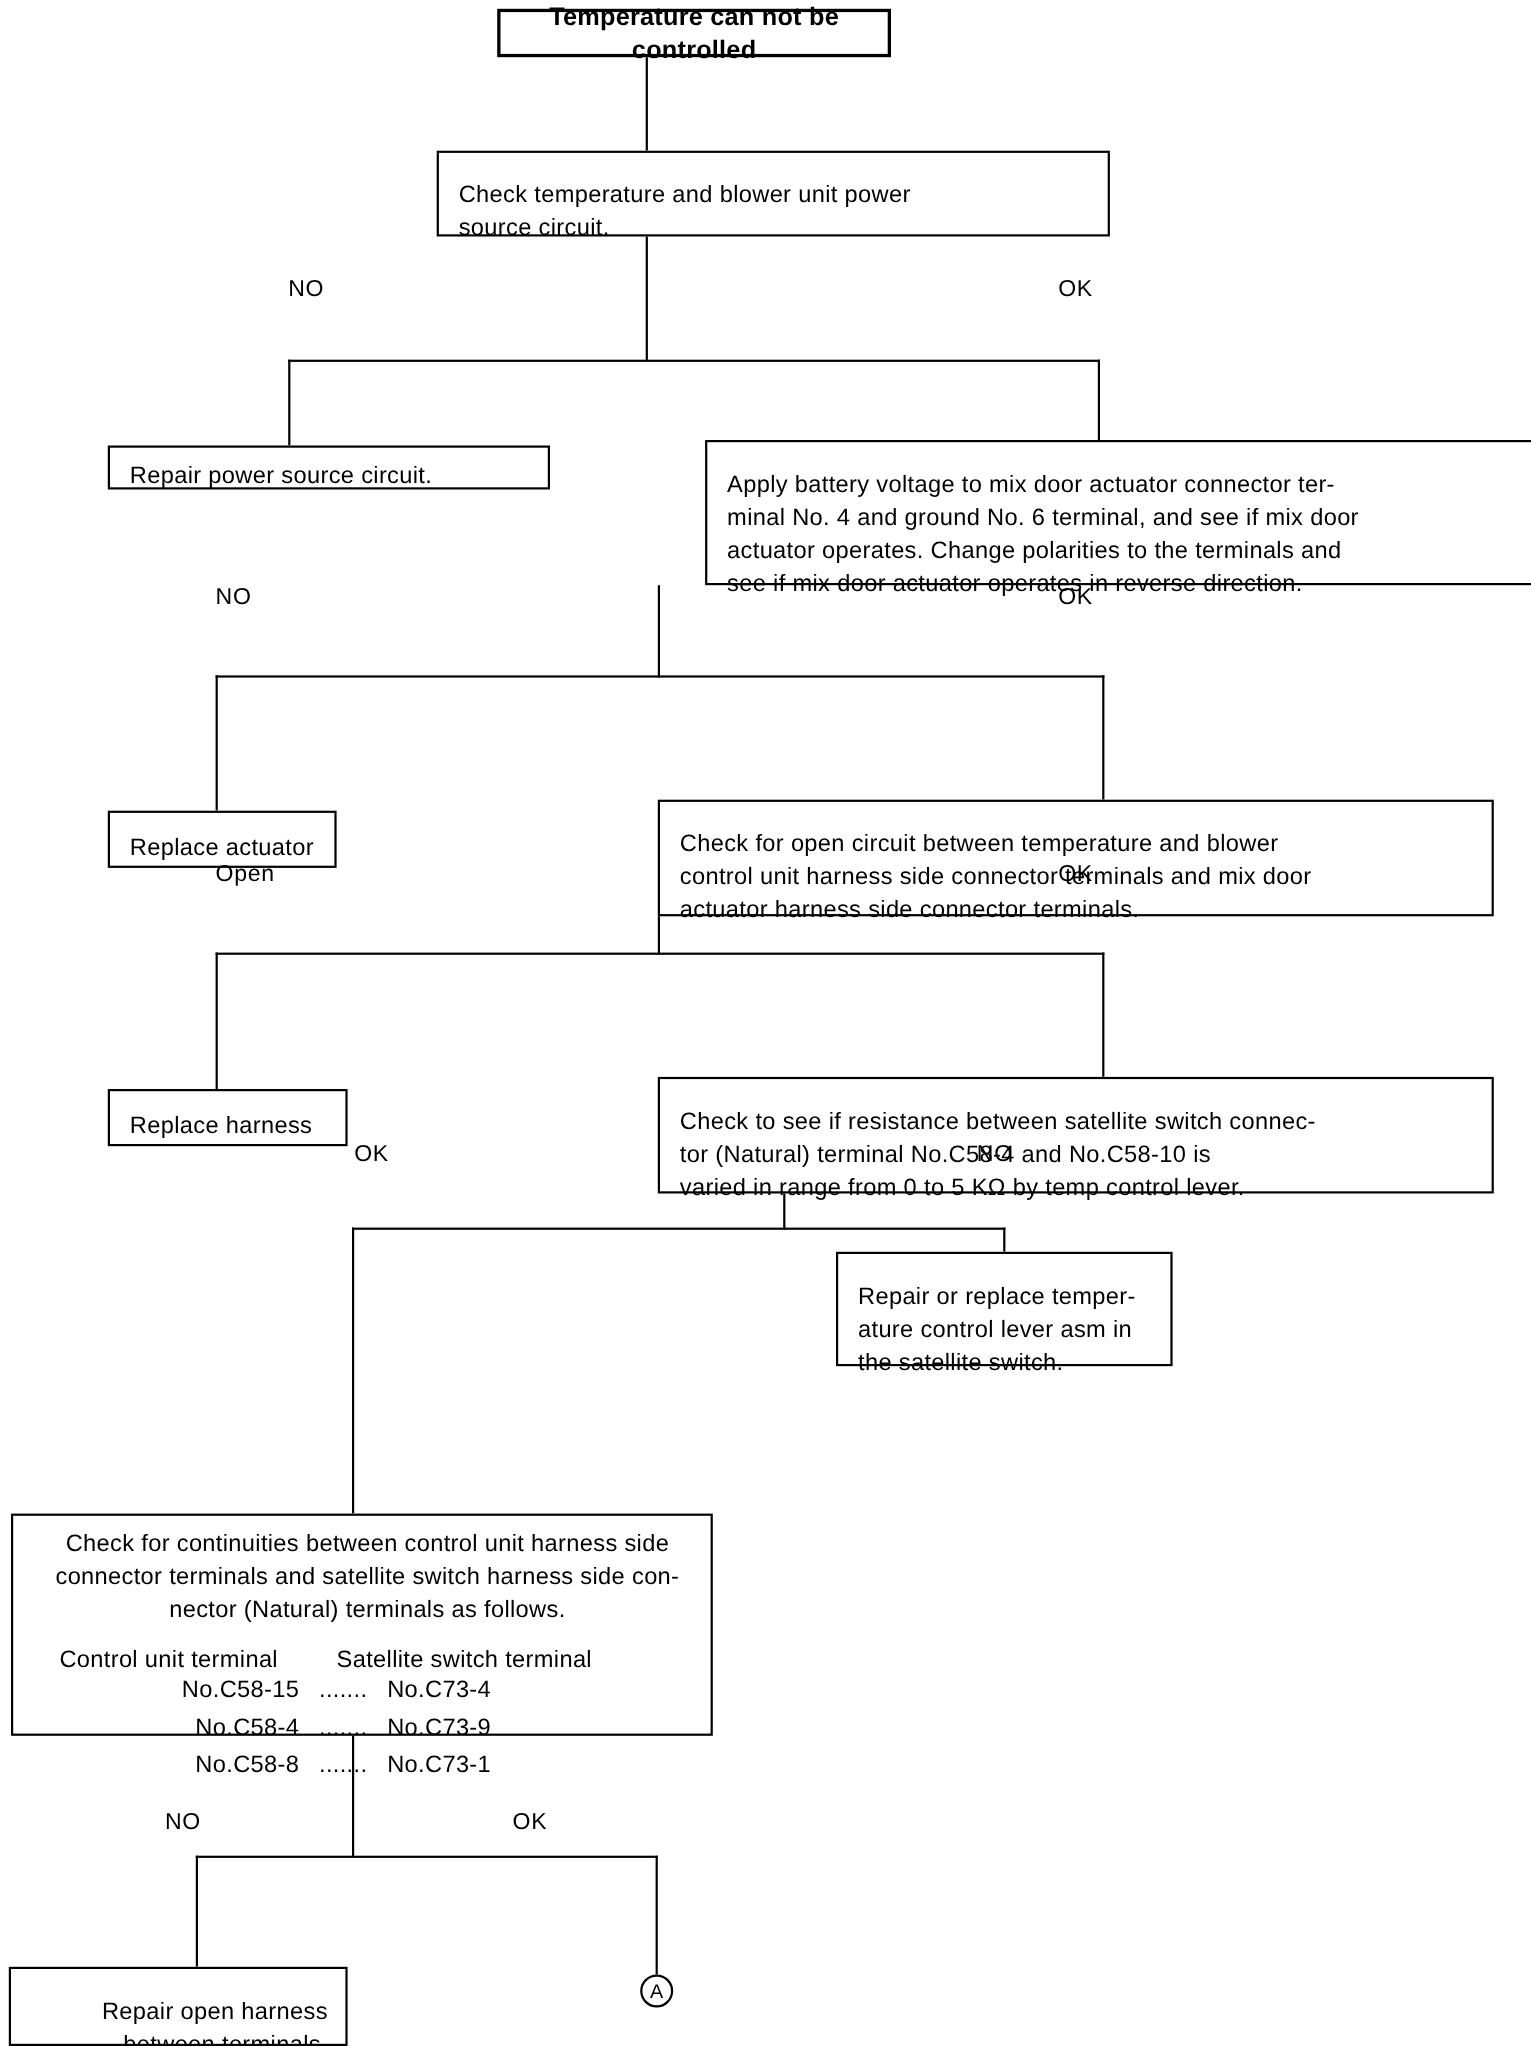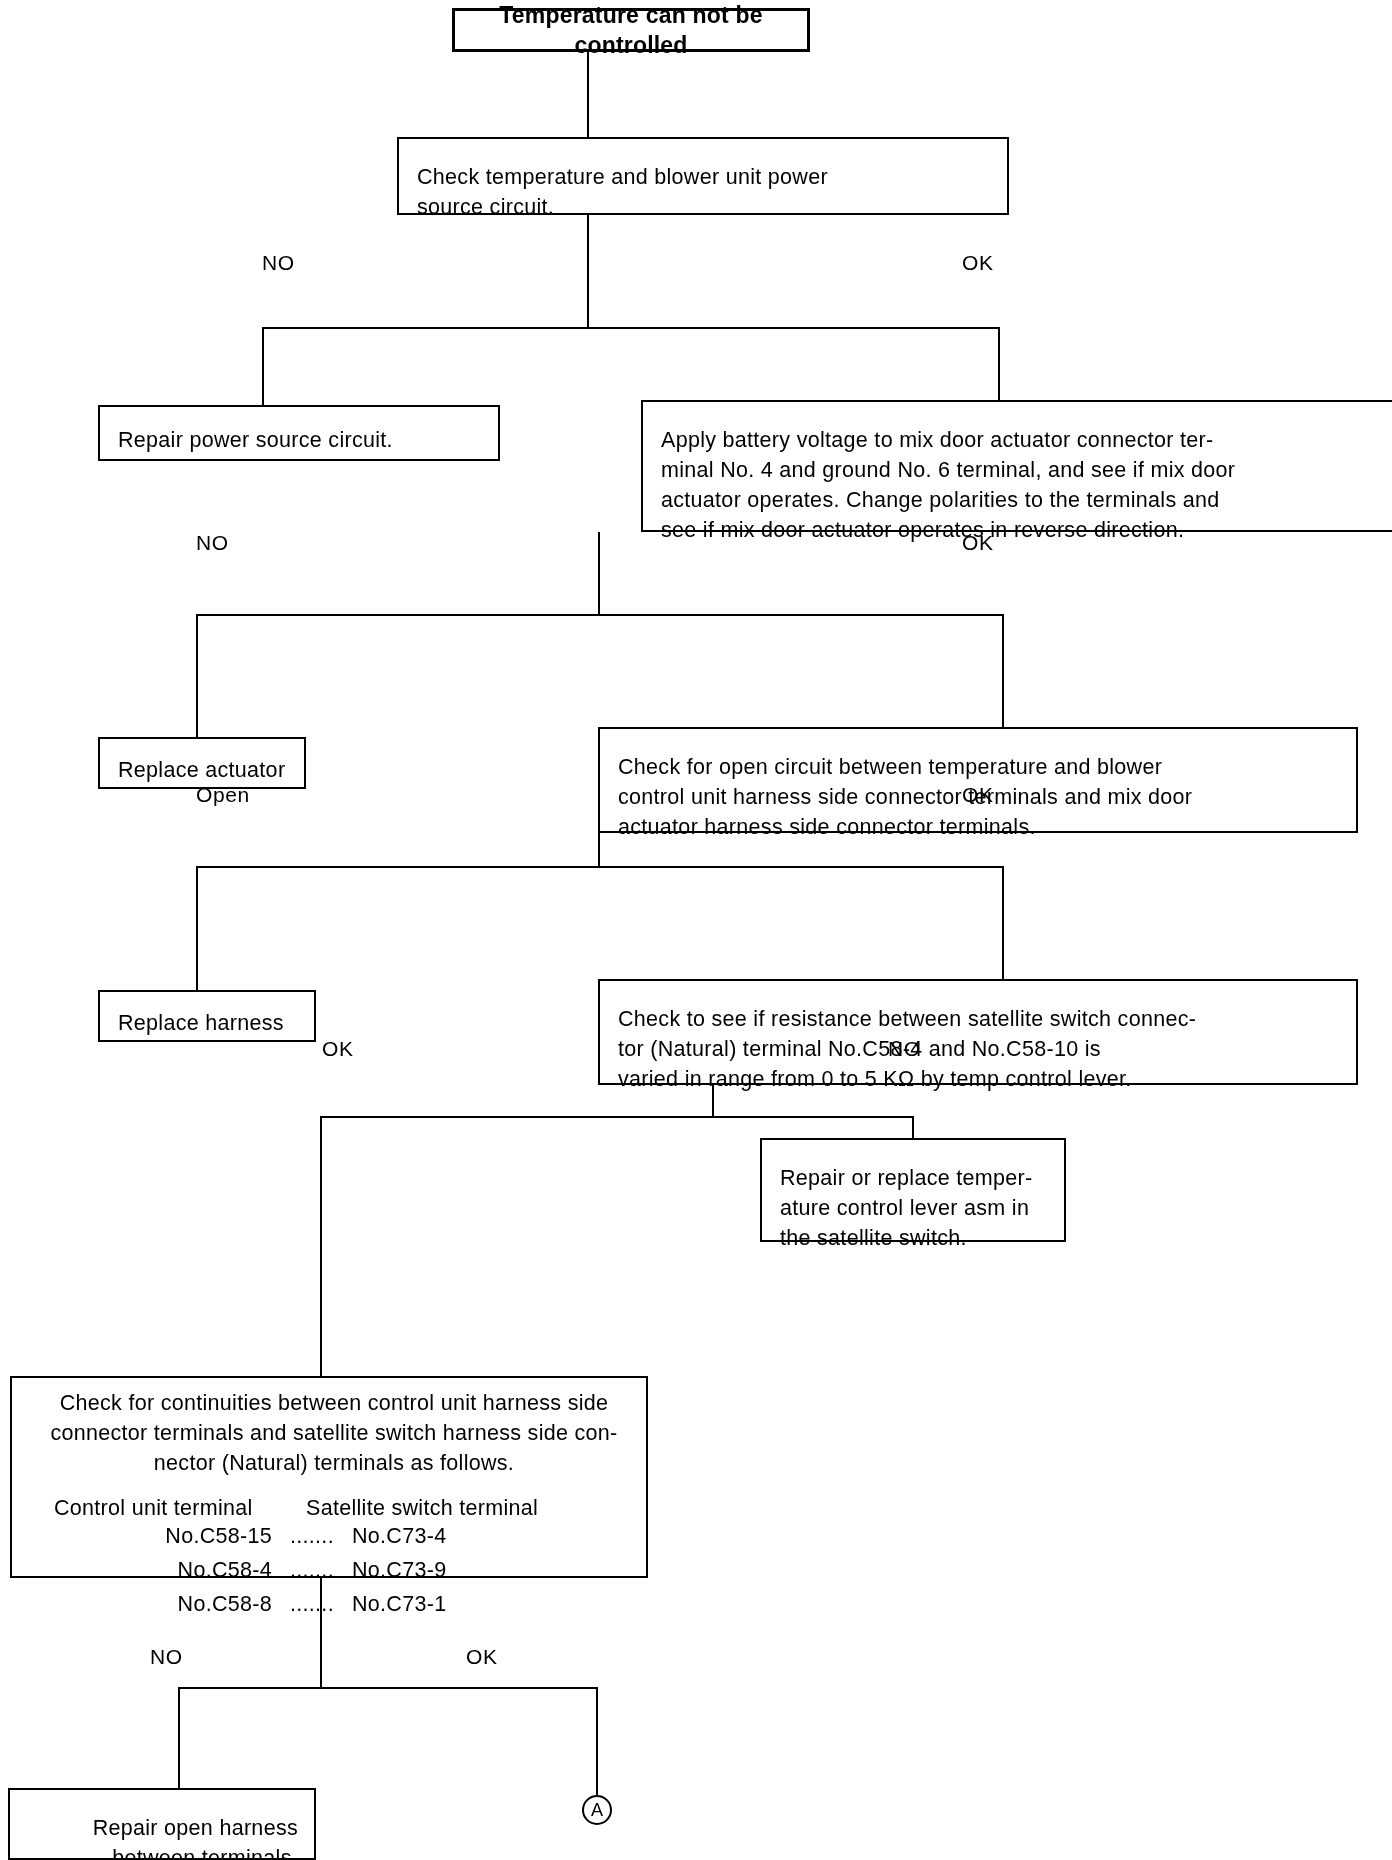--- a/index.html
+++ b/index.html
@@ -104,21 +104,21 @@
   </div>
 
   <div class="ln vln" style="left:587px; top:215px; width:2px; height:113px;"></div>
   <div class="ln hln" style="left:262px; top:327px; width:738px; height:2px;"></div>
   <div class="ln vln" style="left:262px; top:327px; width:2px; height:78px;"></div>
   <div class="ln vln" style="left:998px; top:327px; width:2px; height:73px;"></div>
 
   <div class="label" style="left:262px; top:252px;">NO</div>
   <div class="label" style="left:962px; top:252px;">OK</div>
 
-  <div class="box pad one-line" style="left:98px; top:405px; width:402px; height:56px;">
+  <div class="box pad one-line" style="left:98px; top:405px; width:402px; height:40px;">
     <span class="txt">Repair power source circuit.</span>
   </div>
 
   <div class="box pad" style="left:598px; top:400px; width:760px; height:132px;margin-left:43px;">
     <span class="txt">Apply battery voltage to mix door actuator connector ter-
 minal No. 4 and ground No. 6 terminal, and see if mix door
 actuator operates. Change polarities to  the  terminals and
 see if mix door actuator operates in reverse direction.</span>
   </div>
 

